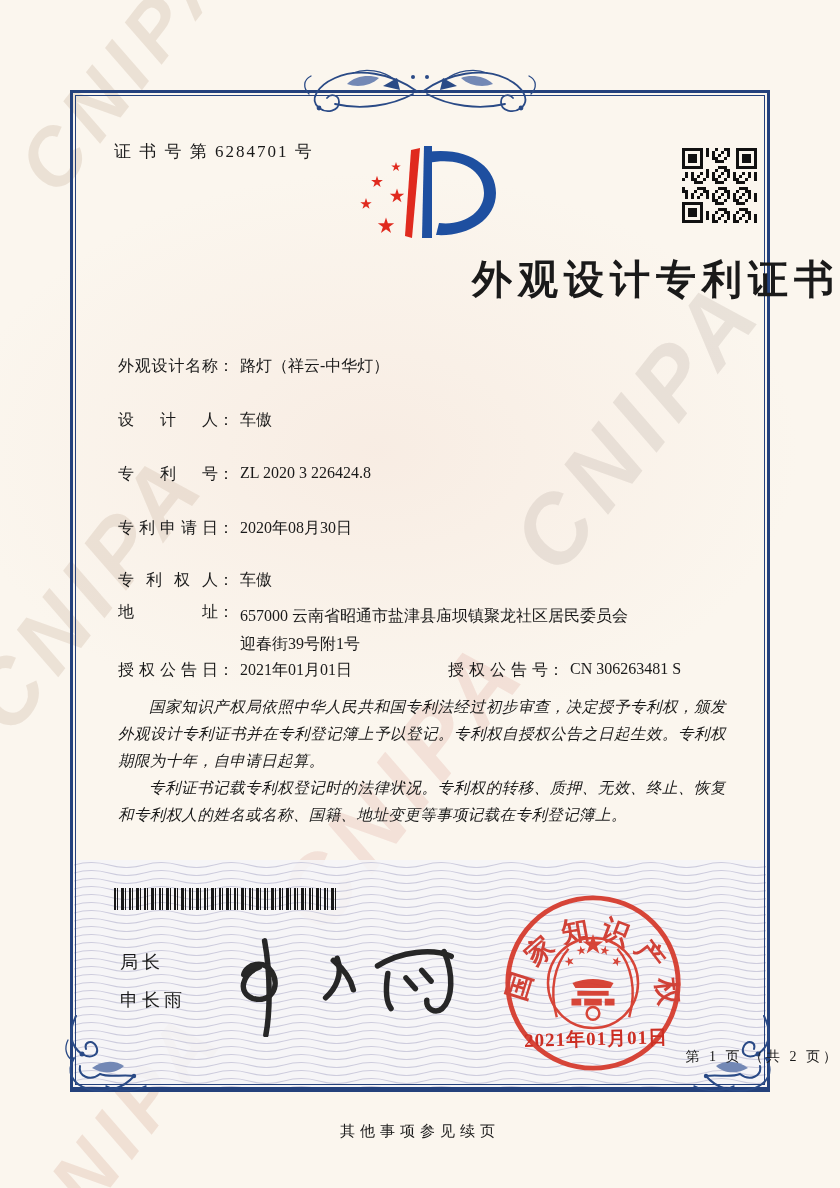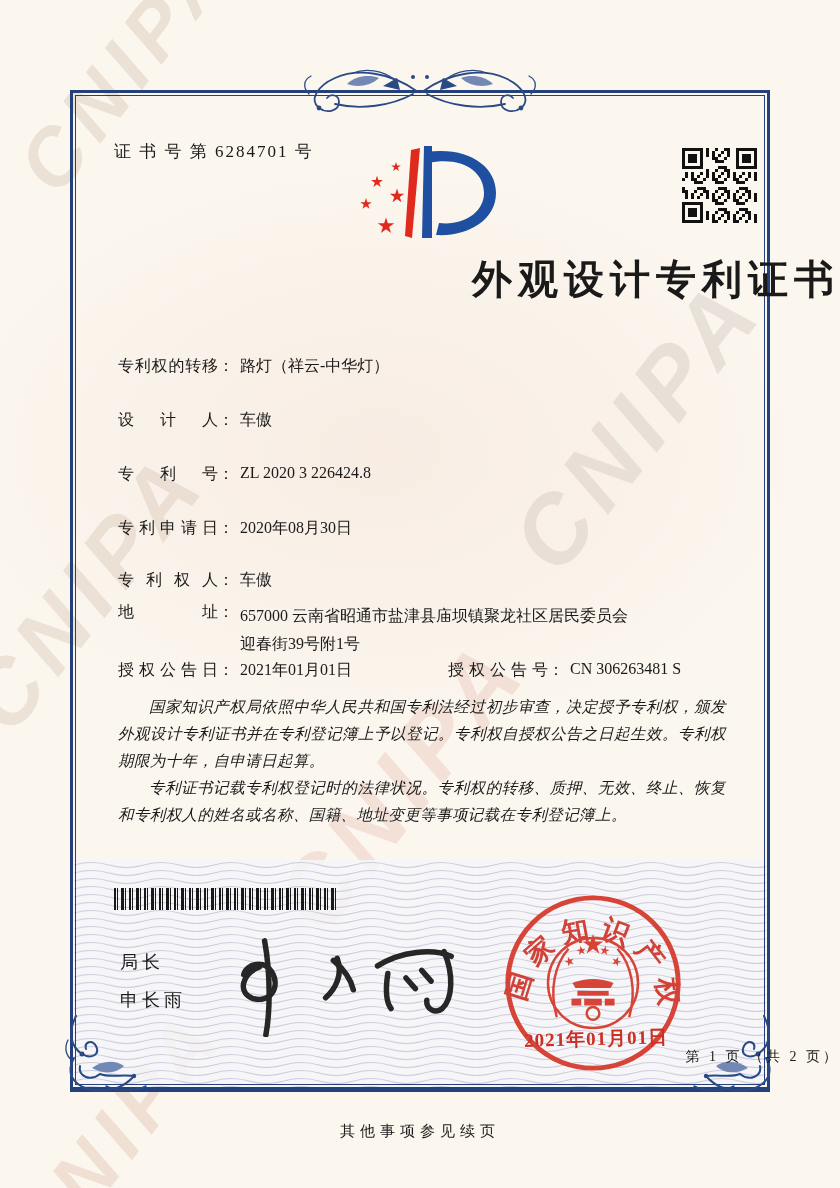--- a/index.html
+++ b/index.html
@@ -287,21 +287,21 @@
       <rect x="57" y="3" width="15" height="15" fill="#fbf6ee"></rect>
       <rect x="60" y="6" width="9" height="9" fill="#111"></rect>
       <rect x="0" y="54" width="21" height="21" fill="#111"></rect>
       <rect x="3" y="57" width="15" height="15" fill="#fbf6ee"></rect>
       <rect x="6" y="60" width="9" height="9" fill="#111"></rect>
     </svg>
 
   <div class="title">外观设计专利证书</div>
 
   <div class="frow" style="top:356px;">
-    <span class="flabel">专利权的转移</span><span class="fcolon">：</span><span class="fval">路灯（祥云-中华灯）</span>
+    <span class="flabel">外观设计名称</span><span class="fcolon">：</span><span class="fval">路灯（祥云-中华灯）</span>
   </div>
   <div class="frow" style="top:410px;">
     <span class="flabel">设计人</span><span class="fcolon">：</span><span class="fval">车傲</span>
   </div>
   <div class="frow" style="top:464px;">
     <span class="flabel">专利号</span><span class="fcolon">：</span><span class="fval">ZL 2020 3 226424.8</span>
   </div>
   <div class="frow" style="top:518px;">
     <span class="flabel">专利申请日</span><span class="fcolon">：</span><span class="fval">2020年08月30日</span>
   </div>

